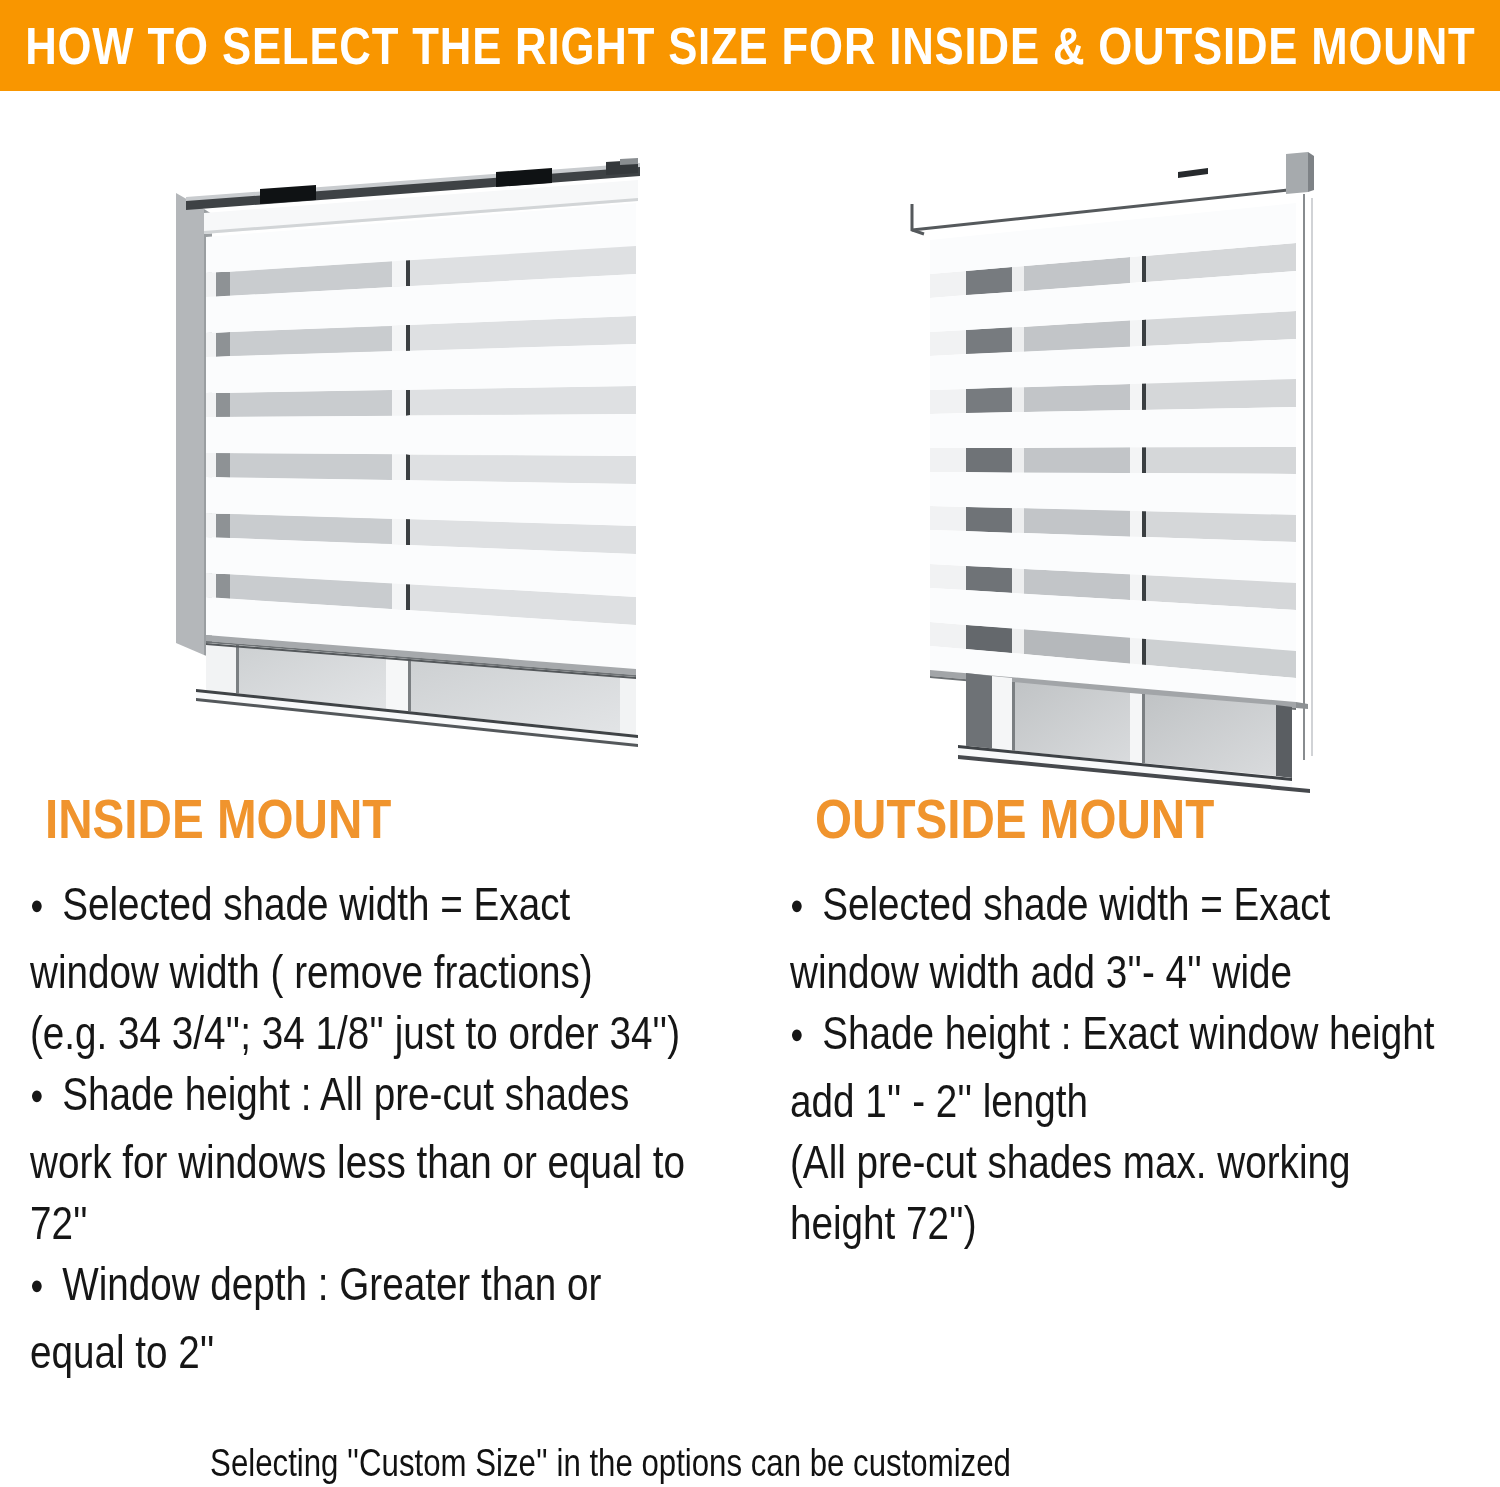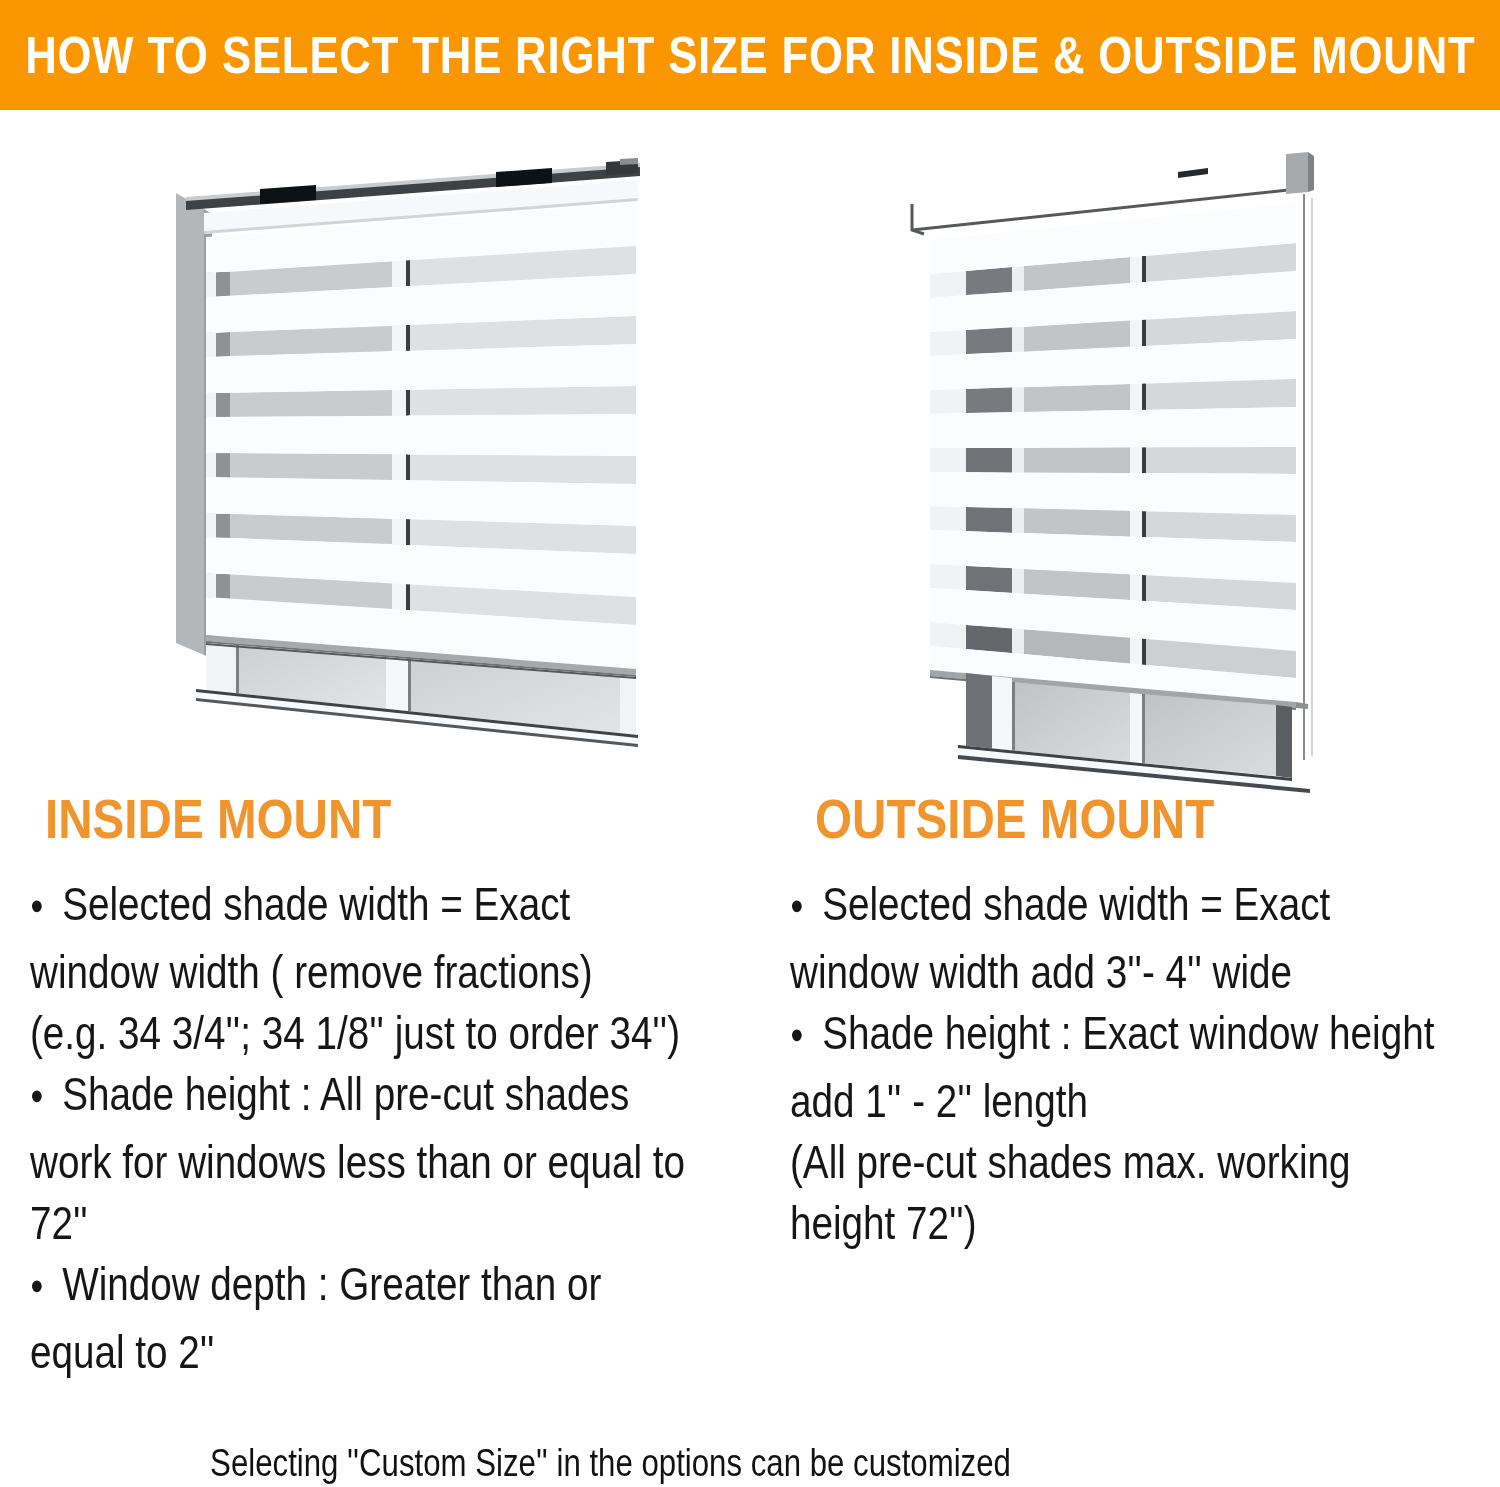--- a/index.html
+++ b/index.html
@@ -1,20 +1,20 @@
 <!DOCTYPE html>
 <html><head>
 <meta charset="utf-8">
 <style>
   html,body{margin:0;padding:0;background:#ffffff;}
   .page{position:relative;width:1500px;height:1487px;background:#ffffff;overflow:hidden;
         font-family:"Liberation Sans","DejaVu Sans",sans-serif;}
 
   
-  .banner{position:absolute;left:0;top:0;width:1500px;height:110px;background:#F99600;
+  .banner{position:absolute;left:0;top:0;width:1500px;height:91px;background:#F99600;
           display:flex;align-items:center;justify-content:center;}
   .banner-text{color:#ffffff;font-weight:bold;font-size:52px;letter-spacing:1px;white-space:nowrap;
                transform:scaleX(0.84);transform-origin:center center;}
 
   
   .illus{position:absolute;margin:0;padding:0;}
   .illus-left{left:168px;top:155px;width:485px;height:595px;}
   .illus-right{left:878px;top:148px;width:485px;height:660px;}
 
   

